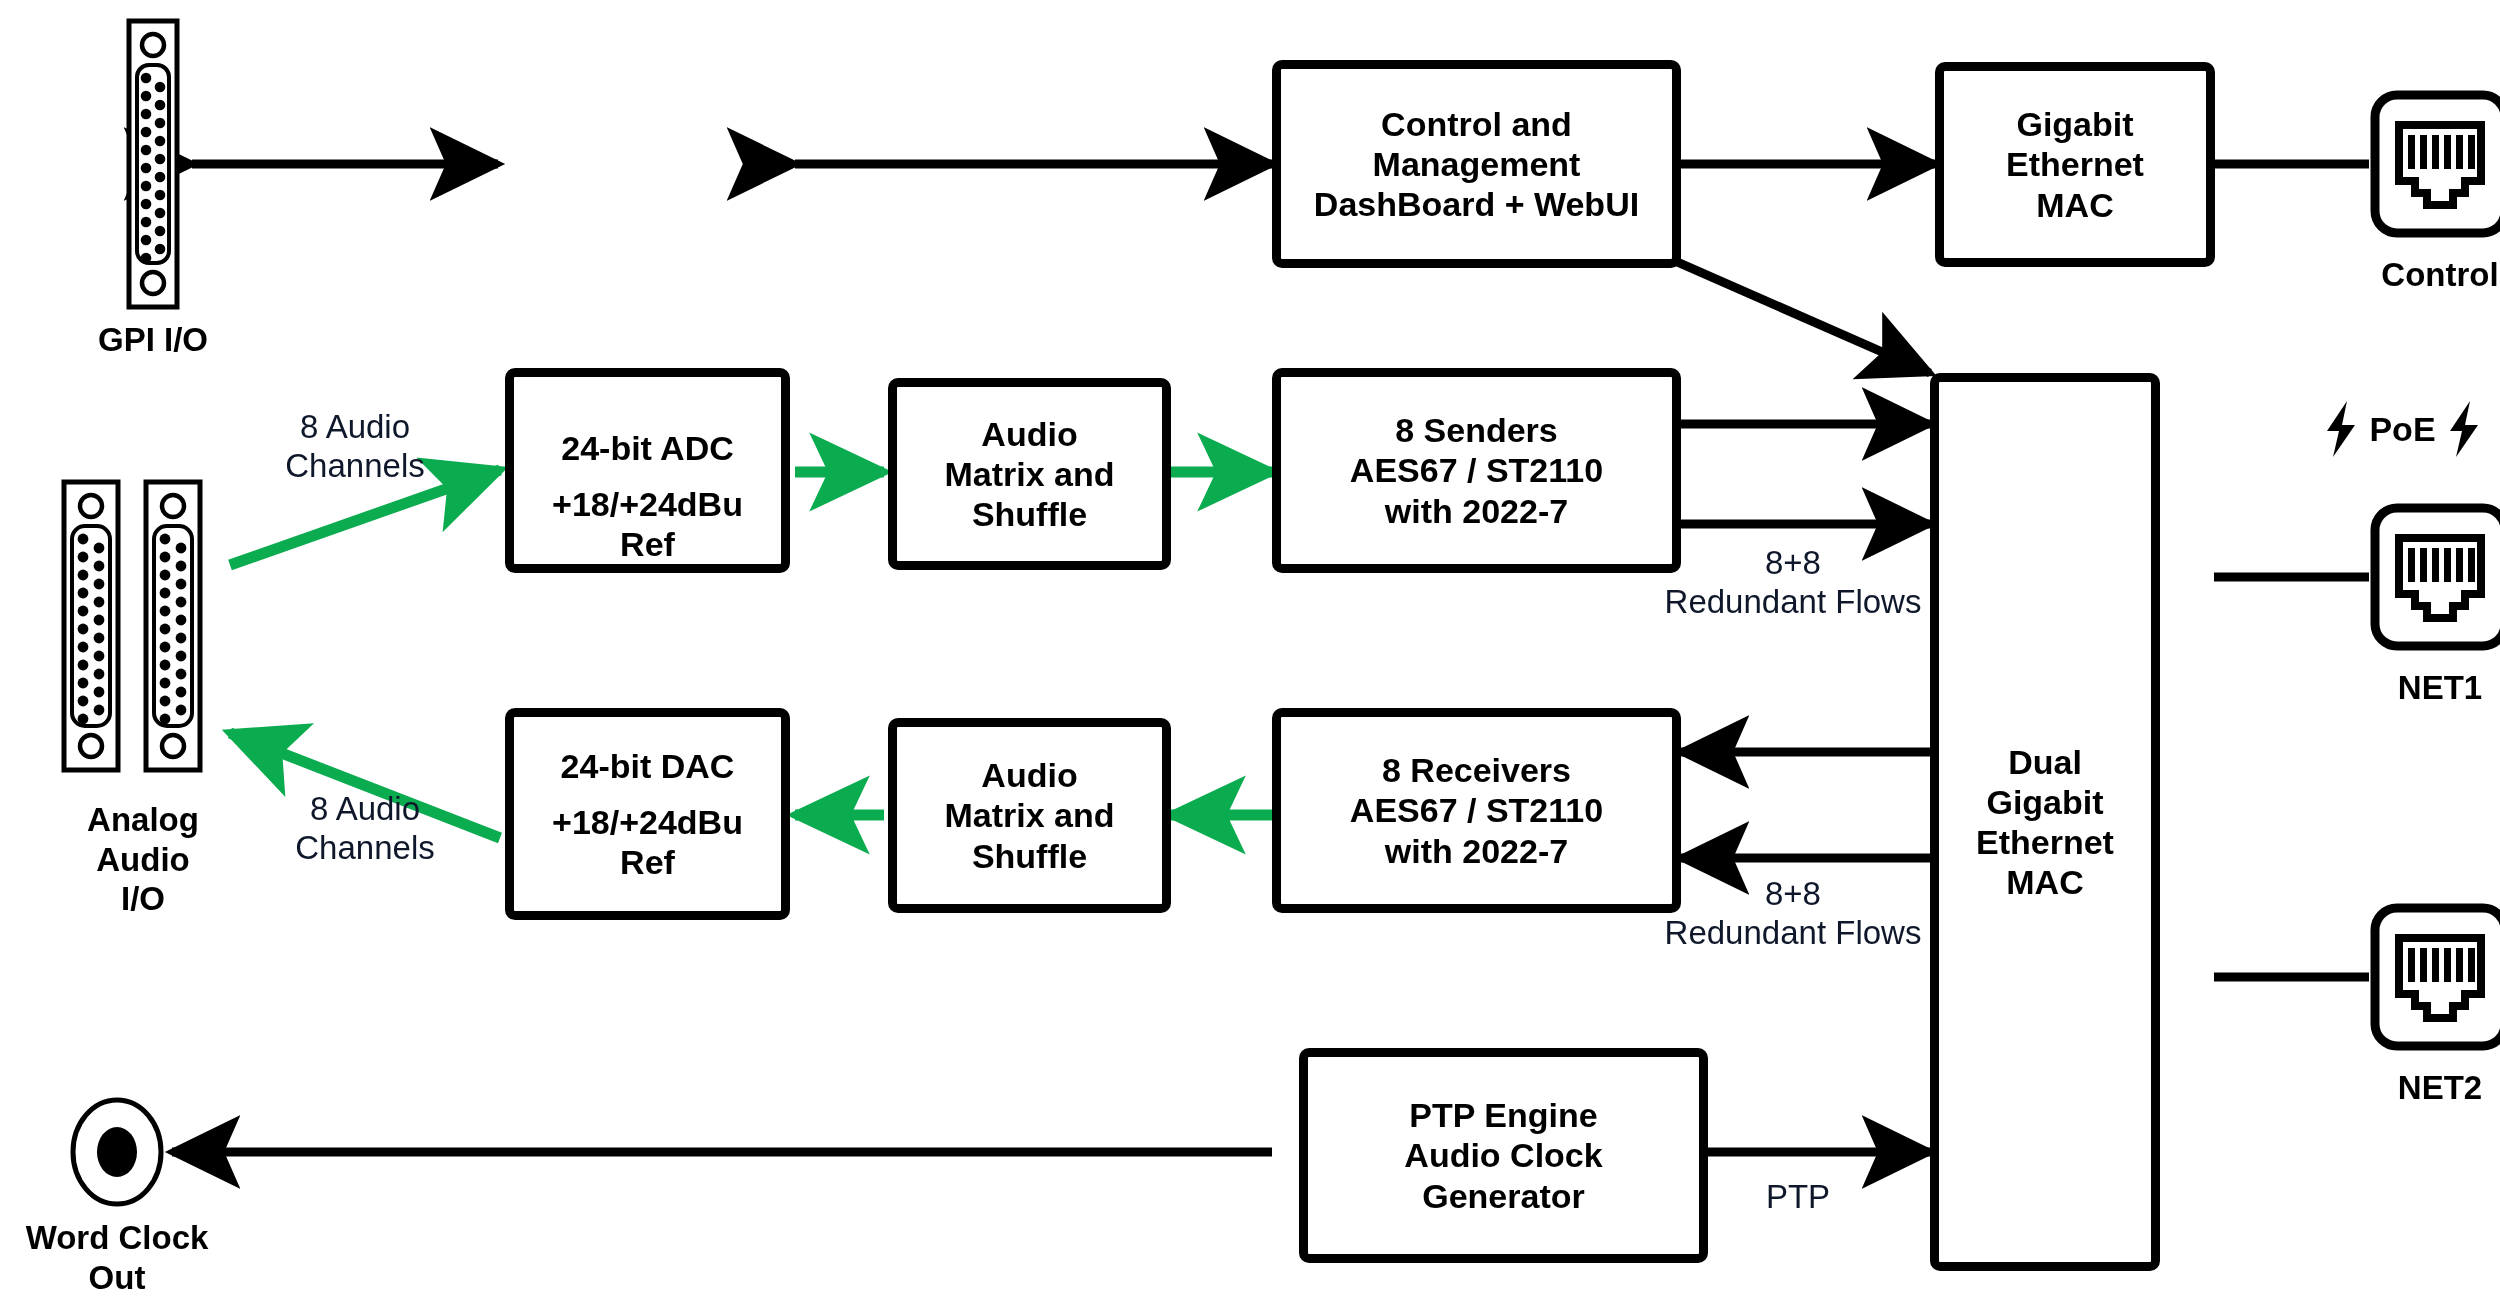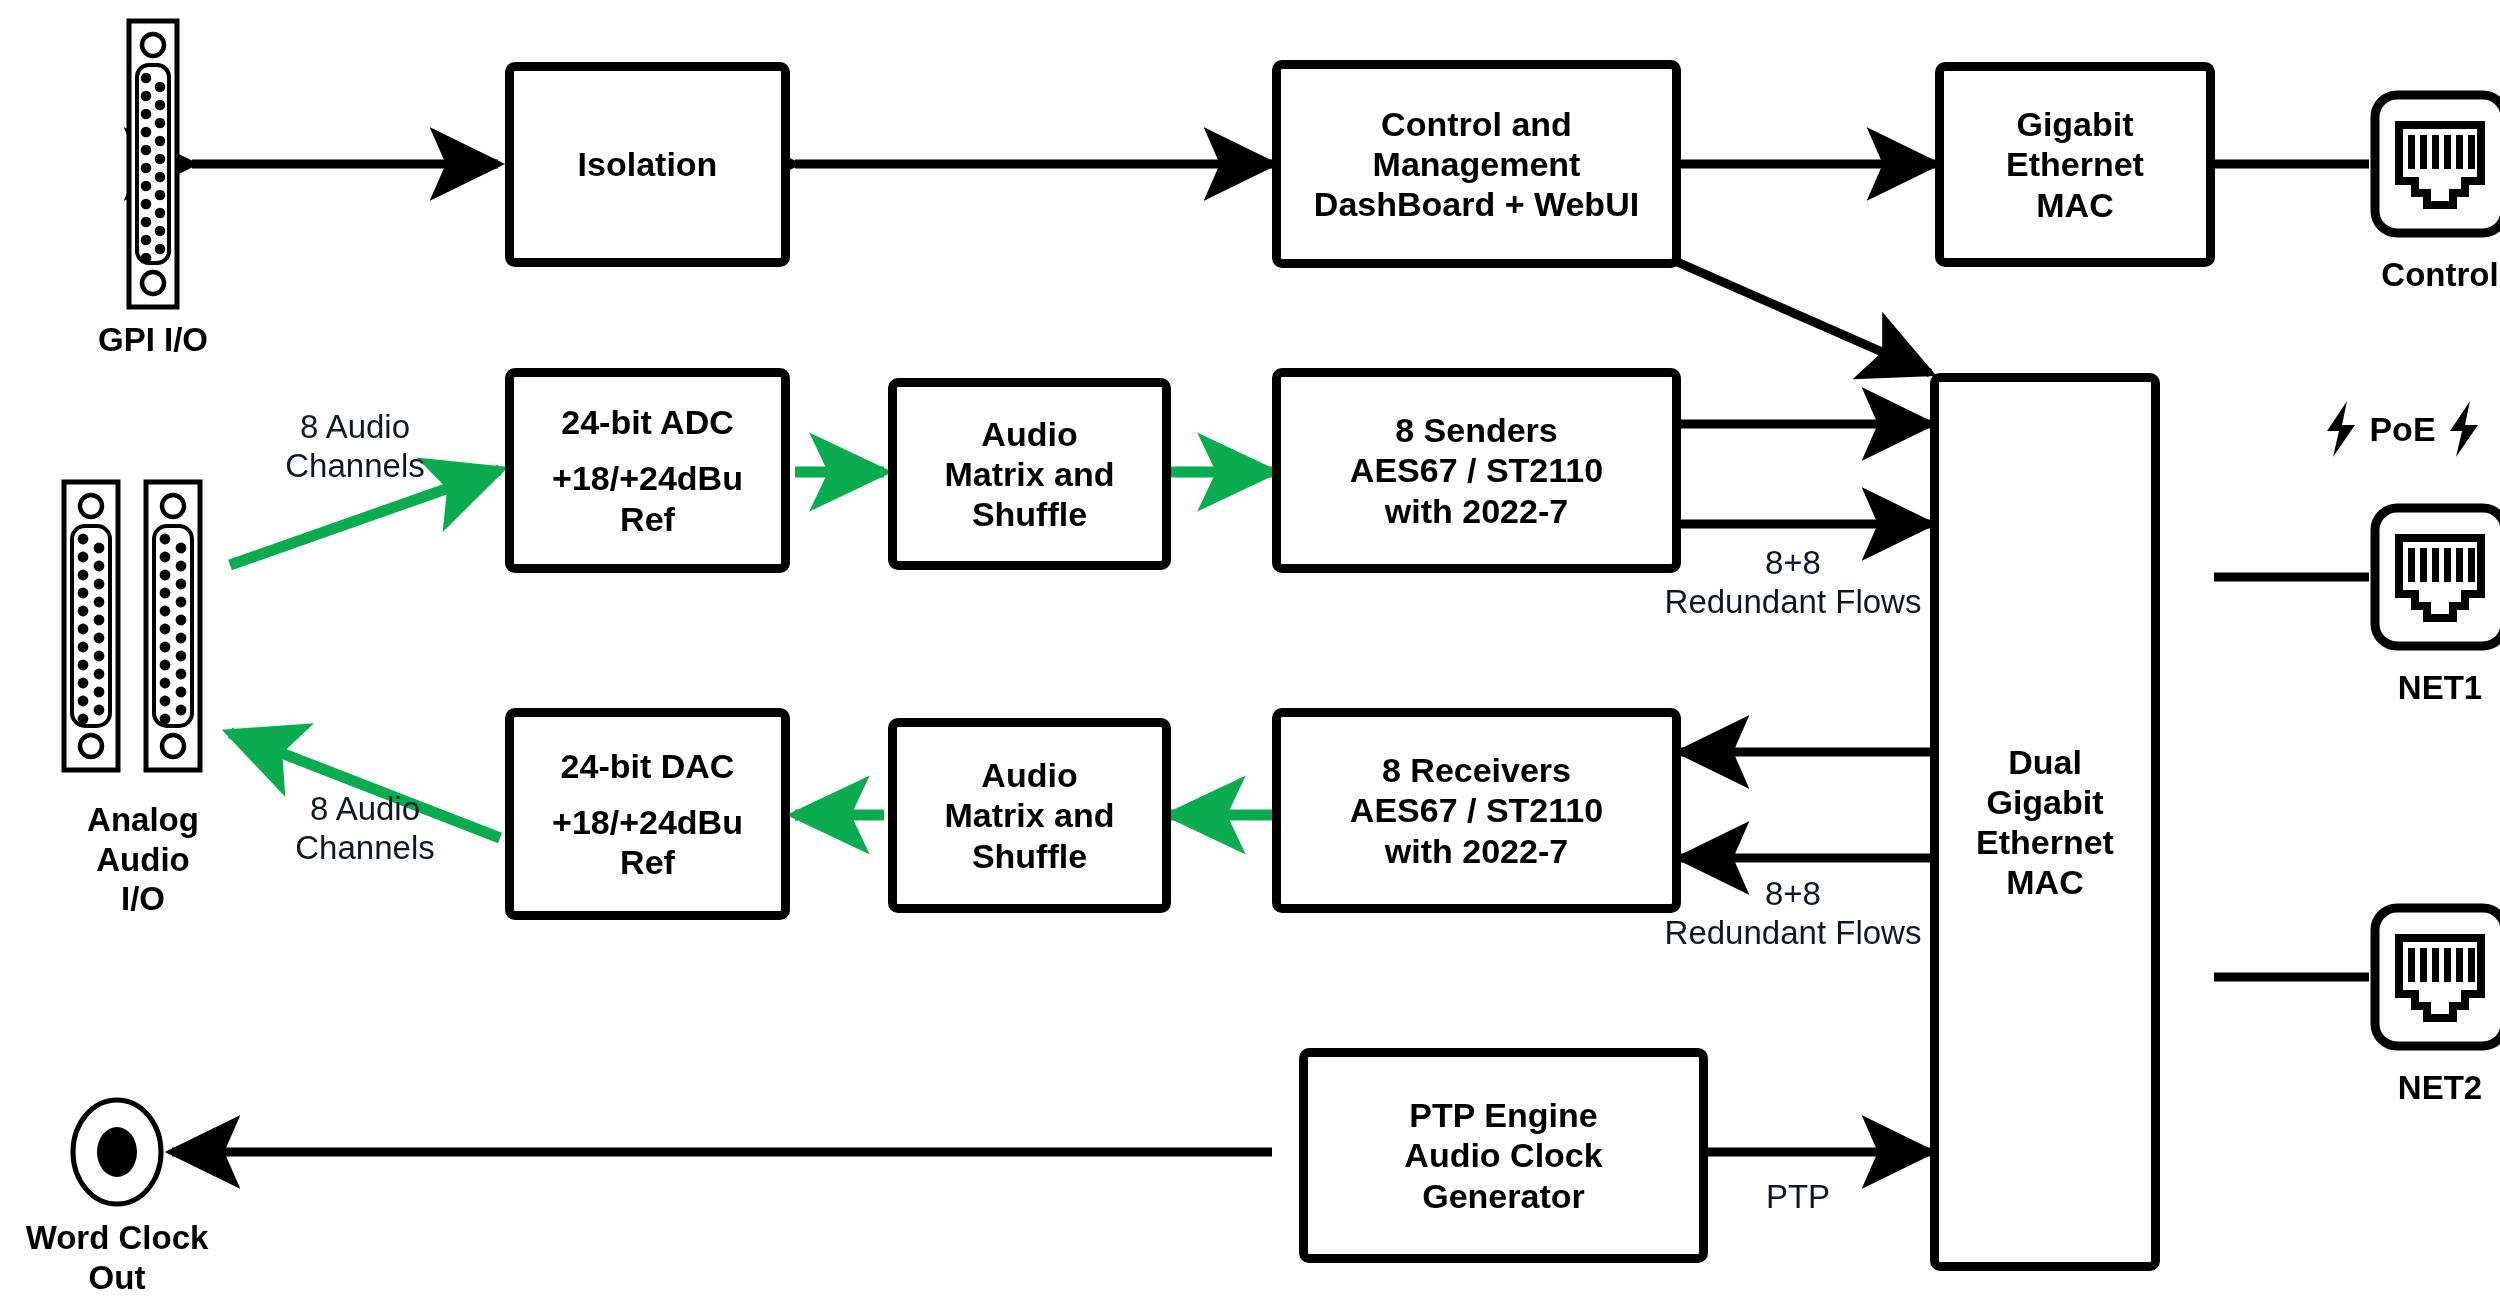--- a/index.html
+++ b/index.html
@@ -236,37 +236,34 @@
           <rect x="51" y="46" width="7" height="34"></rect>
         <rect x="63" y="46" width="7" height="34"></rect>
           <rect x="75" y="46" width="7" height="34"></rect>
         <rect x="87" y="46" width="7" height="34"></rect>
           <rect x="99" y="46" width="7" height="34"></rect>
       </g>
     </svg>
   </div>
   <div class="caption" style="left:2340px;top:1068px;width:200px;font-size:33px;">NET2</div>
 
-  <div class="node" style="left:505px;top:62px;width:285px;height:205px;font-size:34px;">
-    <span class="ln">Isolation</span>
-  </div>
 
   <div class="node" style="left:1272px;top:60px;width:409px;height:208px;font-size:34px;">
     <span class="ln">Control and</span>
     <span class="ln">Management</span>
     <span class="ln">DashBoard + WebUI</span>
   </div>
 
   <div class="node" style="left:1935px;top:62px;width:280px;height:205px;font-size:34px;">
     <span class="ln">Gigabit</span>
     <span class="ln">Ethernet</span>
     <span class="ln">MAC</span>
   </div>
 
-  <div class="node" style="left:505px;top:368px;width:285px;height:205px;font-size:34px;">
+  <div class="node" style="left:505px;top:368px;width:285px;height:205px;font-size:34px;justify-content:flex-end;">
     <span class="ln">24-bit ADC</span>
     <span class="gap"></span>
     <span class="ln">+18/+24dBu</span>
     <span class="ln">Ref</span>
   </div>
 
   <div class="node" style="left:888px;top:378px;width:283px;height:192px;font-size:34px;">
     <span class="ln">Audio</span>
     <span class="ln">Matrix and</span>
     <span class="ln">Shuffle</span>

